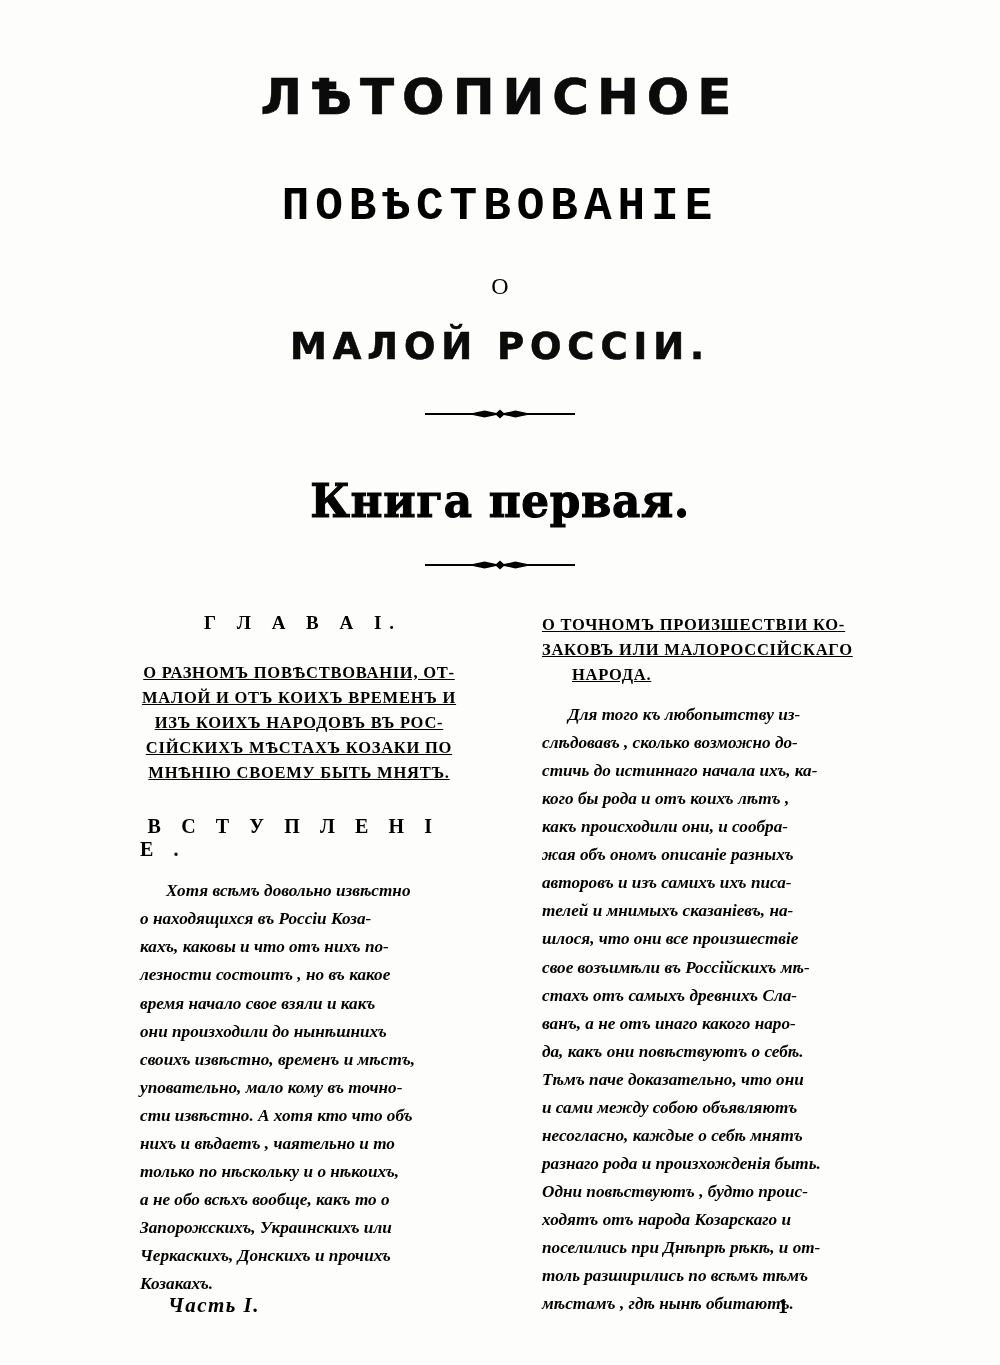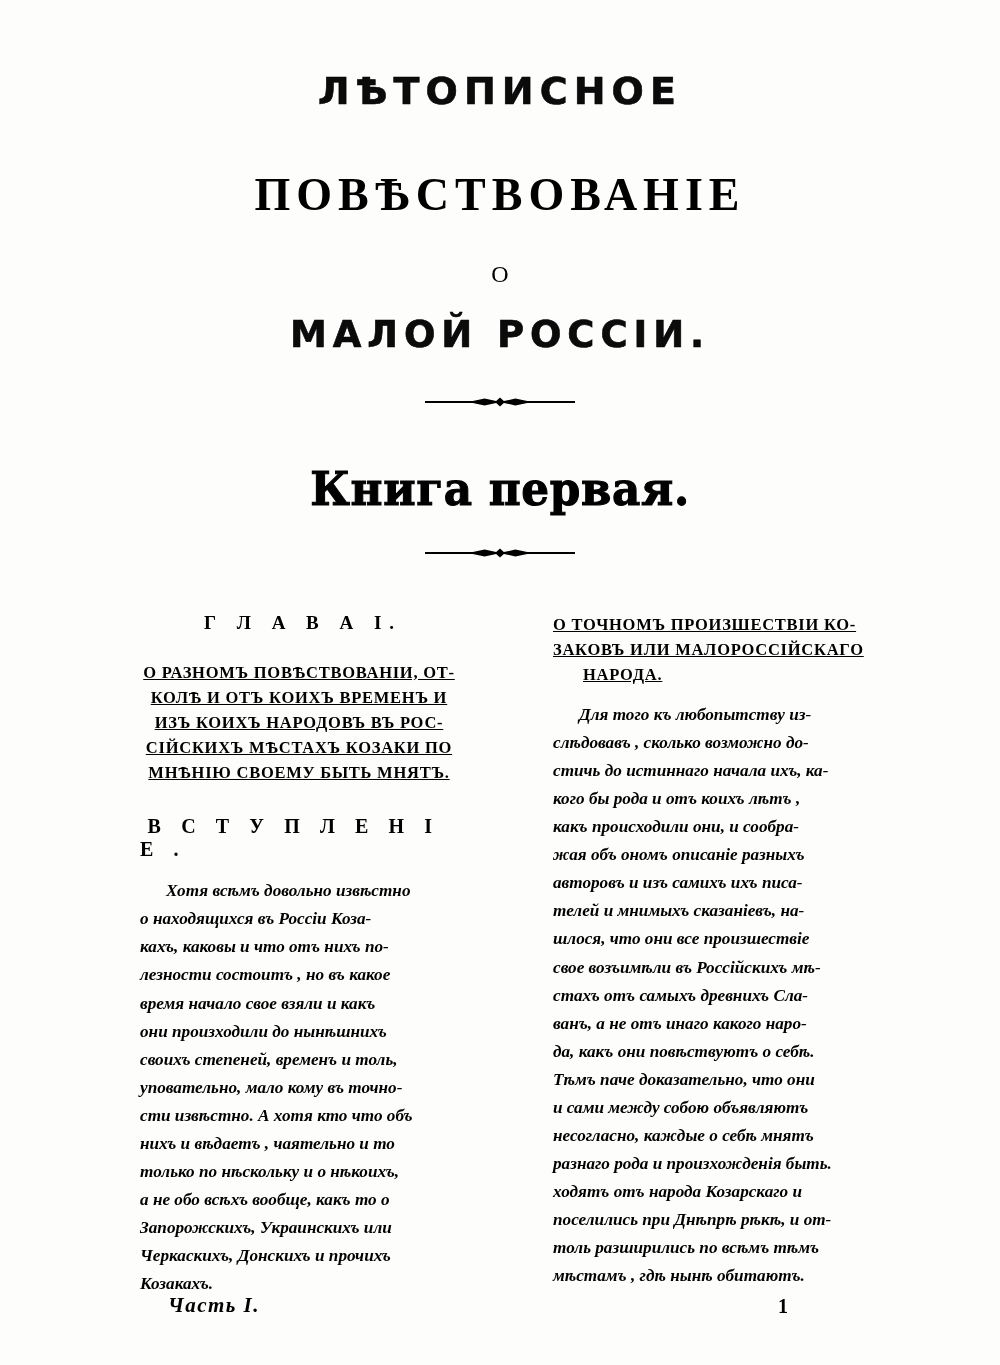--- a/index.html
+++ b/index.html
@@ -48,26 +48,26 @@
         rgba(255,255,255,0.55) 0px,
         rgba(255,255,255,0.55) 1px,
         rgba(0,0,0,0) 1px,
         rgba(0,0,0,0) 3px
       );
     -webkit-background-clip: text;
     background-clip: text;
   }
 
   .title-1 {
-    font-size: 38px;
+    font-size: 50px;
     margin-bottom: 62px;
   }
 
   .title-2 {
-    font-family: Liberation Serif, serif;
+    font-family: Liberation Mono, monospace;
     font-weight: 700;
     font-size: 46px;
     letter-spacing: 0.13em;
     line-height: 1;
     margin-bottom: 44px;
   }
 
   .title-o {
     font-family: "Liberation Serif", serif;
     font-weight: 400;
@@ -134,21 +134,20 @@
     position: absolute;
     top: 612px;
     left: 0;
     width: 1000px;
     display: flex;
     justify-content: center;
     gap: 84px;
   }
   .col {
     width: 318px;
-    margin-left: 11px;
   }
 
   .chapter-label {
     text-align: center;
     font-family: "Liberation Serif", serif;
     font-weight: 700;
     font-size: 19px;
     letter-spacing: 0.42em;
     text-indent: 0.42em;
     margin-bottom: 26px;
@@ -253,36 +252,36 @@
 
   <div class="divider divider-2"></div>
 
   <div class="columns">
 
     <div class="col">
       <div class="chapter-label">Г Л А В А  I.</div>
 
       <div class="col-heading left-heading">
         <span class="hl">О РАЗНОМЪ ПОВѢСТВОВАНІИ, ОТ-</span>
-        <span class="hl">КОЛѢ И ОТЪ КОИХЪ ВРЕМЕНЪ И</span>
+        <span class="hl">МАЛОЙ И ОТЪ КОИХЪ ВРЕМЕНЪ И</span>
         <span class="hl">ИЗЪ КОИХЪ НАРОДОВЪ ВЪ РОС-</span>
         <span class="hl">СІЙСКИХЪ МѢСТАХЪ КОЗАКИ ПО</span>
         <span class="hl">МНѢНІЮ СВОЕМУ БЫТЬ МНЯТЪ.</span>
       </div>
 
       <div class="section-label">В С Т У П Л Е Н І Е .</div>
 
       <div class="body-text">
         <span class="bl indent">Хотя всѣмъ довольно извѣстно</span>
         <span class="bl">о находящихся въ Россіи Коза-</span>
         <span class="bl">кахъ, каковы и что отъ нихъ по-</span>
         <span class="bl">лезности состоитъ , но въ какое</span>
         <span class="bl">время начало свое взяли  и какъ</span>
         <span class="bl">они произходили до нынѣшнихъ</span>
-        <span class="bl">своихъ степеней, временъ и толь,</span>
+        <span class="bl">своихъ извѣстно, временъ и мѣстъ,</span>
         <span class="bl">уповательно, мало кому въ точно-</span>
         <span class="bl">сти извѣстно. А хотя кто что объ</span>
         <span class="bl">нихъ и вѣдаетъ ,  чаятельно и то</span>
         <span class="bl">только по нѣскольку и о нѣкоихъ,</span>
         <span class="bl">а не обо всѣхъ вообще, какъ то о</span>
         <span class="bl">Запорожскихъ,  Украинскихъ или</span>
         <span class="bl">Черкаскихъ, Донскихъ и прочихъ</span>
         <span class="bl">Козакахъ.</span>
       </div>
     </div>
@@ -305,20 +304,21 @@
         <span class="bl">телей и мнимыхъ сказаніевъ, на-</span>
         <span class="bl">шлося, что они все произшествіе</span>
         <span class="bl">свое возъимѣли въ Россійскихъ мѣ-</span>
         <span class="bl">стахъ отъ самыхъ древнихъ Сла-</span>
         <span class="bl">ванъ, а не отъ инаго какого наро-</span>
         <span class="bl">да, какъ они повѣствуютъ о себѣ.</span>
         <span class="bl">Тѣмъ паче доказательно, что они</span>
         <span class="bl">и сами между собою объявляютъ</span>
         <span class="bl">несогласно, каждые о себѣ мнятъ</span>
         <span class="bl">разнаго рода и произхожденія быть.</span>
+        <span class="bl">Одни повѣствуютъ , будто проис-</span>
         <span class="bl">ходятъ отъ народа Козарскаго и</span>
         <span class="bl">поселились при Днѣпрѣ рѣкѣ, и от-</span>
         <span class="bl">толь разширились по всѣмъ тѣмъ</span>
         <span class="bl">мѣстамъ , гдѣ нынѣ обитаютъ.</span>
       </div>
     </div>
 
   </div>
 
   <div class="footer">

